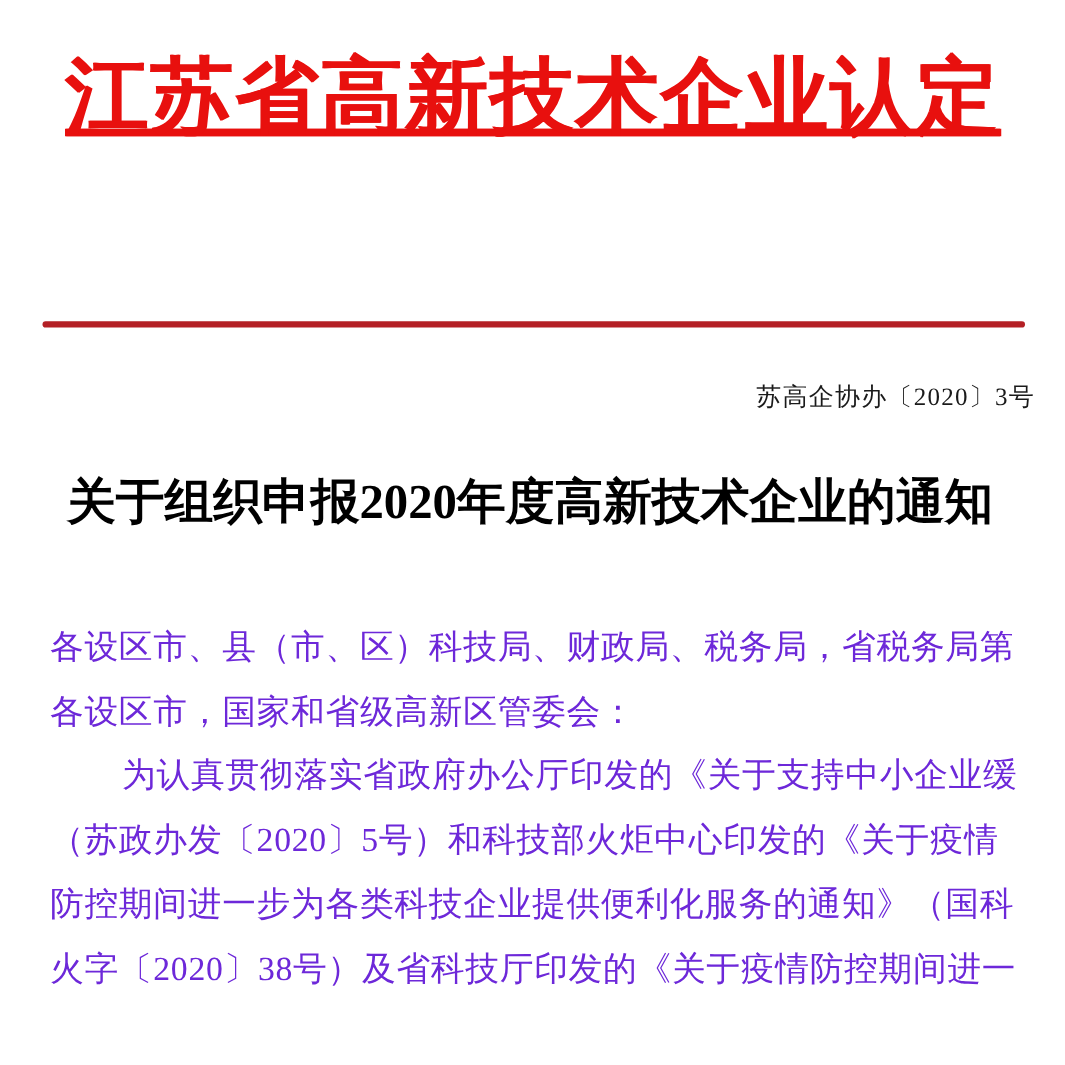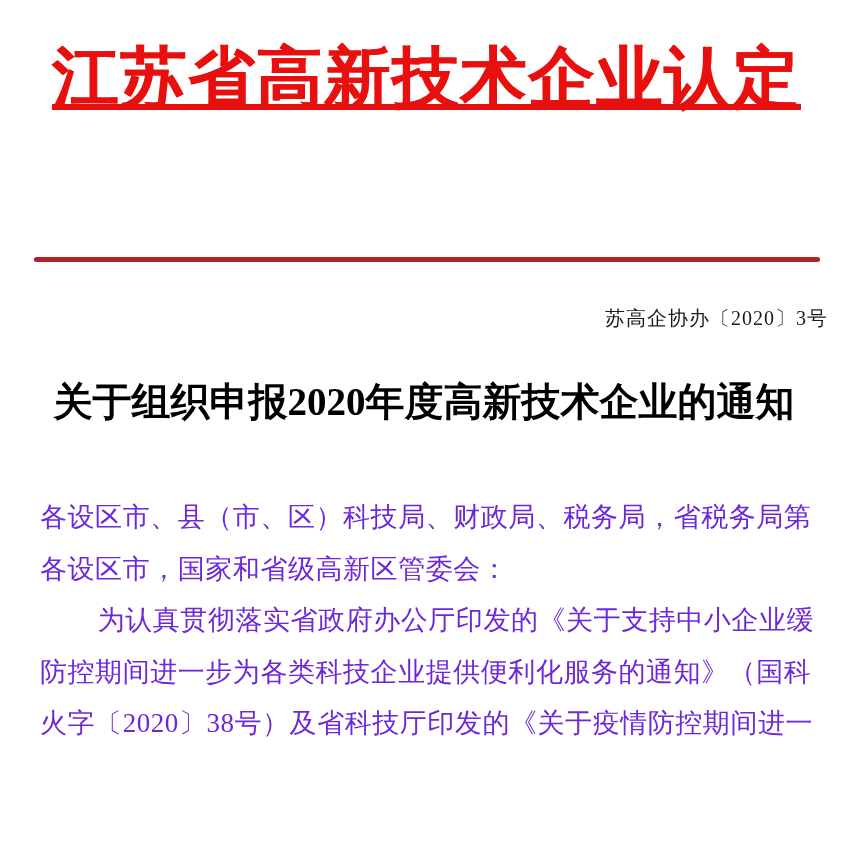--- a/index.html
+++ b/index.html
@@ -101,17 +101,18 @@
   <div class="red-rule"></div>
 
   <div class="doc-number">苏高企协办〔2020〕3号</div>
 
   <h1 class="doc-title">关于组织申报2020年度高新技术企业的通知</h1>
 
   <div class="body-text">
     <div class="body-line">各设区市、县（市、区）科技局、财政局、税务局，省税务局第</div>
     <div class="body-line">各设区市，国家和省级高新区管委会：</div>
     <div class="body-line indent">为认真贯彻落实省政府办公厅印发的《关于支持中小企业缓</div>
+    <div class="body-line">（苏政办发〔2020〕5号）和科技部火炬中心印发的《关于疫情</div>
     <div class="body-line">防控期间进一步为各类科技企业提供便利化服务的通知》（国科</div>
     <div class="body-line">火字〔2020〕38号）及省科技厅印发的《关于疫情防控期间进一</div>
   </div>
 
 </div>
 
 </body></html>

